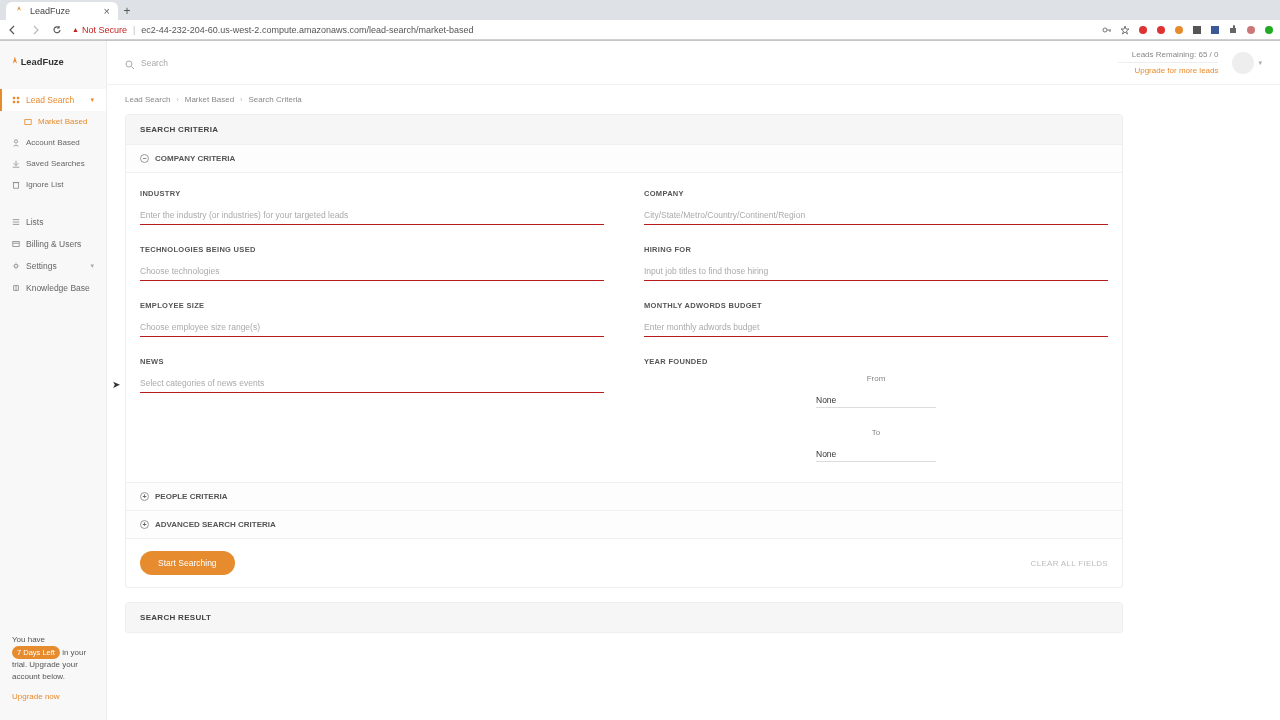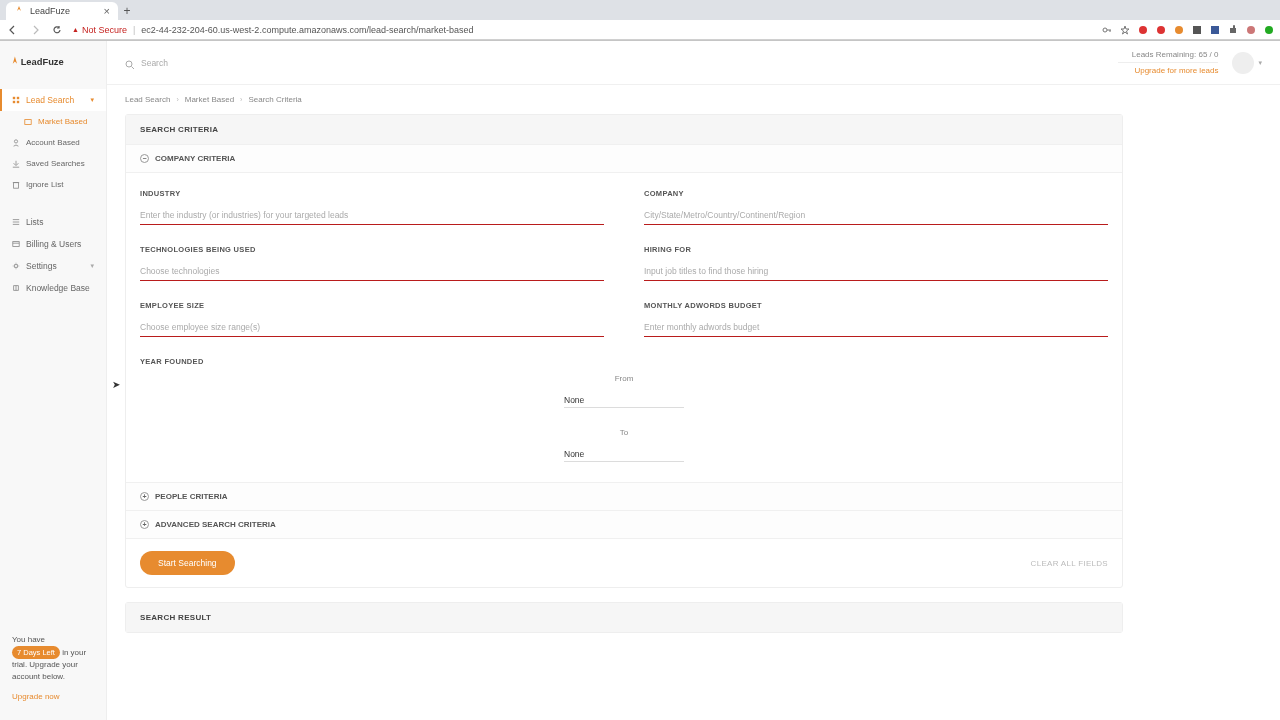--- a/index.html
+++ b/index.html
@@ -303,20 +303,24 @@
               <div class="field-label">EMPLOYEE SIZE</div>
               <input class="field-input" placeholder="Choose employee size range(s)" style="">
             </div>
             <div class="field">
               <div class="field-label">MONTHLY ADWORDS BUDGET</div>
               <input class="field-input" placeholder="Enter monthly adwords budget" style="">
             </div>
           </div>
           <div class="row" style="margin-bottom:4px;">
             <div class="field">
+              <div class="field-label">NEWS</div>
+              <input class="field-input" placeholder="Select categories of news events" style="">
+            </div>
+            <div class="field">
               <div class="field-label">YEAR FOUNDED</div>
               <div class="year-row">
                 <span class="yl">From</span>
                 <span class="yv">None</span>
                 <span class="spacer"></span>
                 <span class="yl">To</span>
                 <span class="yv">None</span>
               </div>
             </div>
           </div>

